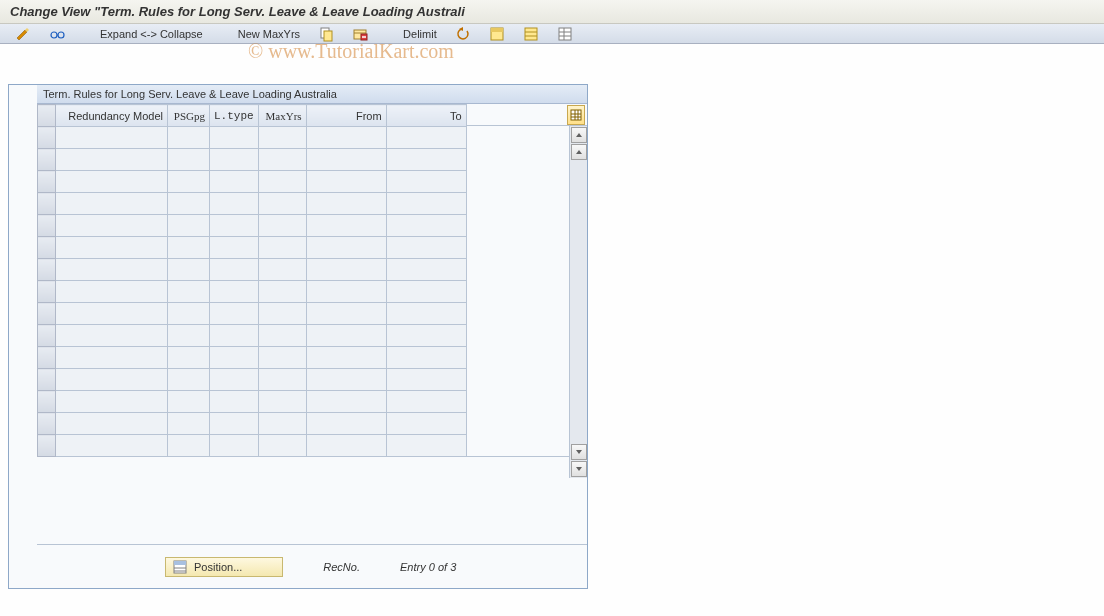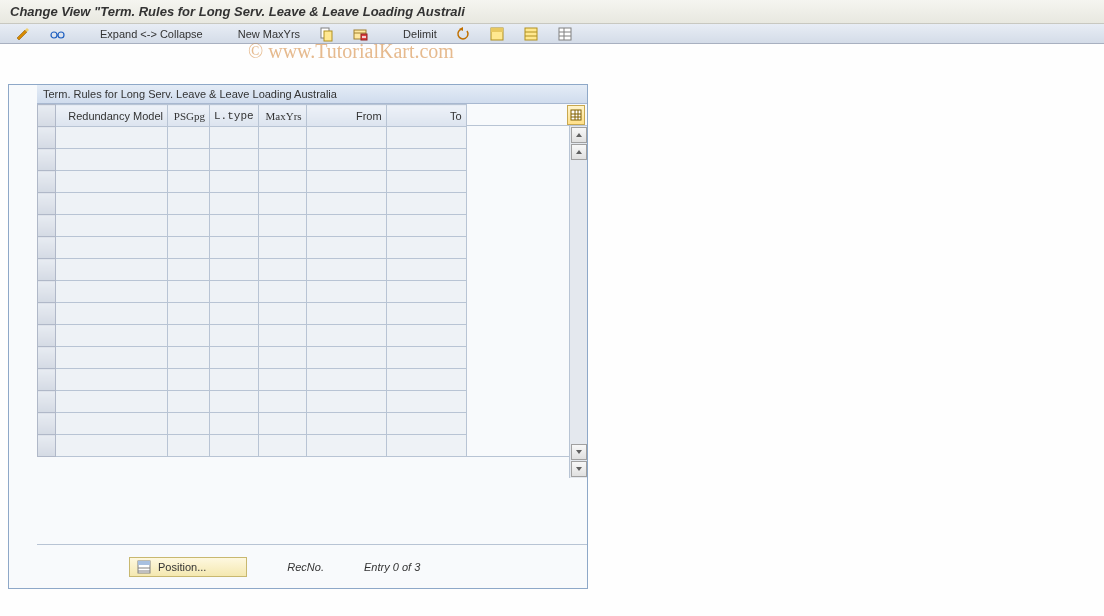--- a/index.html
+++ b/index.html
@@ -147,21 +147,21 @@
       background: #f8fafc;
       height: 44px;
     }
     .position-btn {
       display: inline-flex;
       align-items: center;
       gap: 6px;
       background: linear-gradient(to bottom,#fef8e0,#f4e8b0);
       border: 1px solid #c8b870;
       padding: 2px 40px 2px 6px;
-      margin-left: 84px;
+      margin-left: 120px;
       cursor: pointer;
       font-size: 11px;
       color: #333;
       height: 20px;
     }
     .footer-label { color: #333; font-style: italic; }
     .watermark {
       position: absolute;
       top: 40px; left: 248px;
       font-size: 20px;

